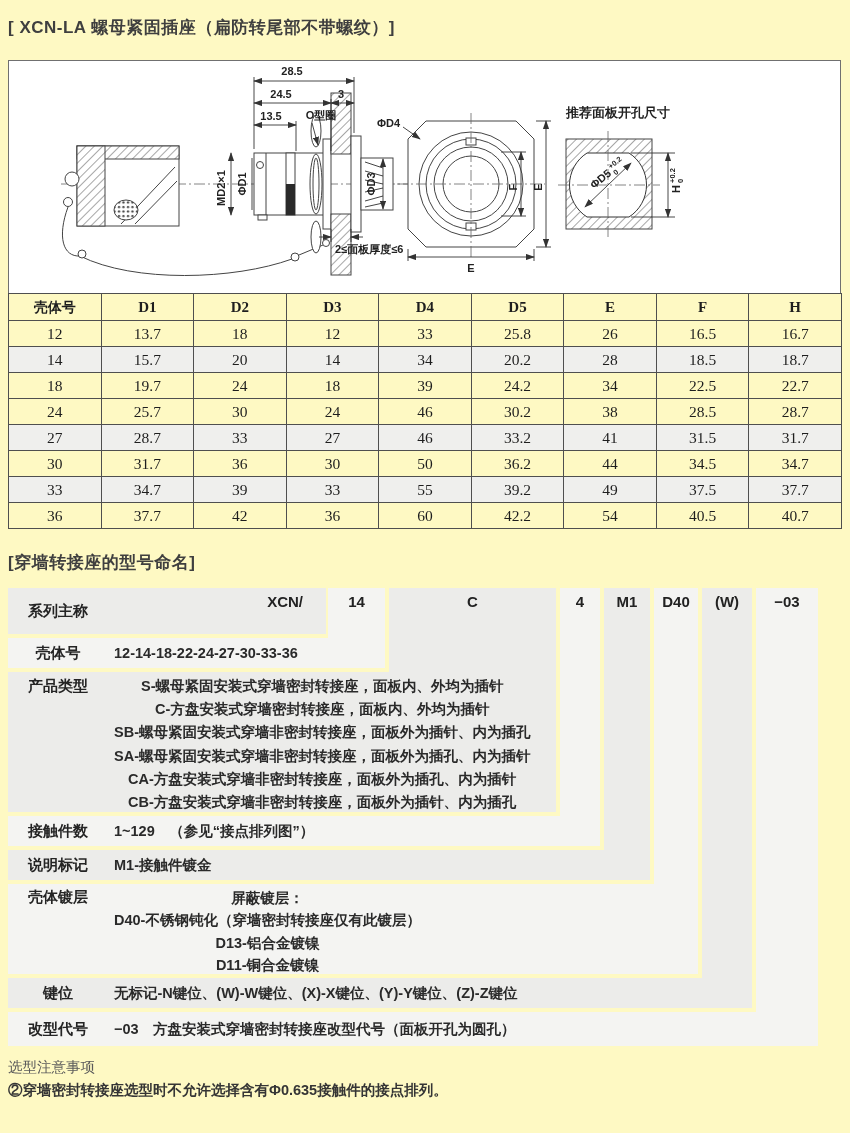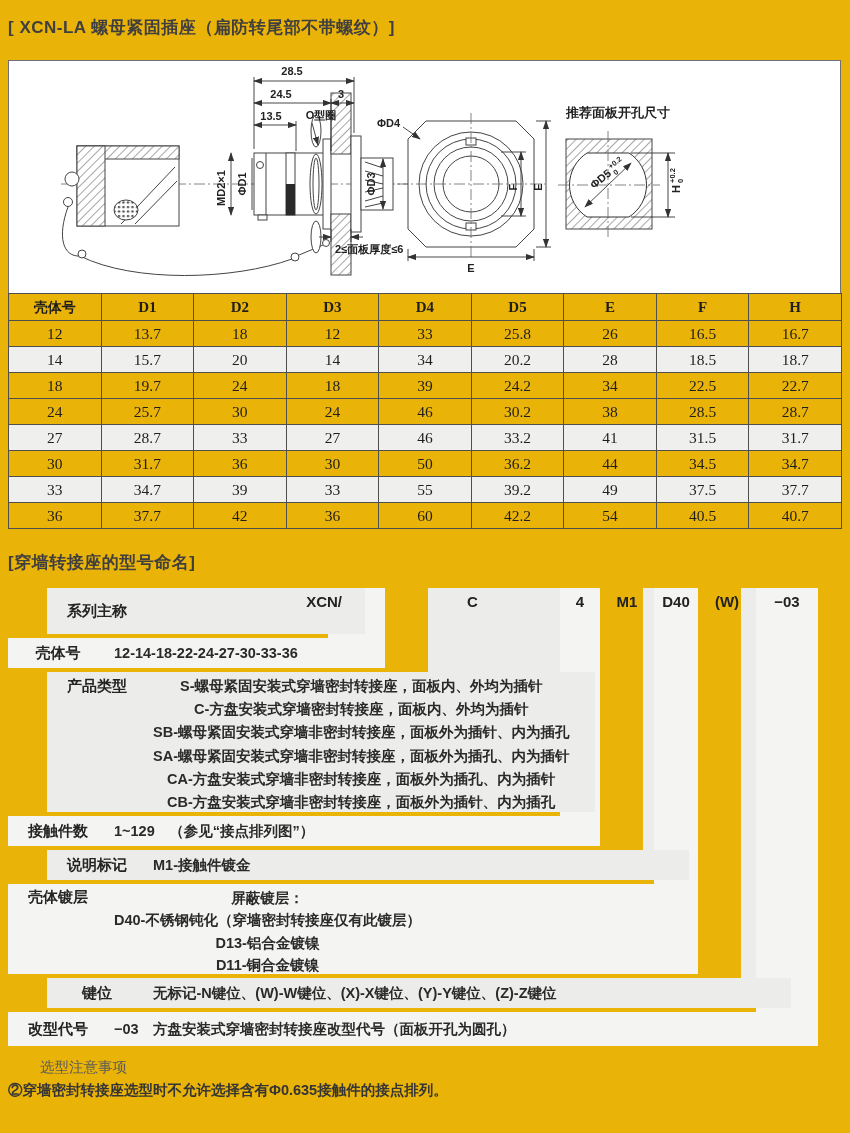--- a/index.html
+++ b/index.html
@@ -1,45 +1,45 @@
 <!DOCTYPE html>
 <html><head>
 <meta charset="utf-8">
 <style>
   html,body{margin:0;padding:0;background:#fff;}
-  .page{position:relative;width:850px;height:1133px;background:#eab308;
+  .page{position:relative;width:850px;height:1133px;background:#fef9c3;
         font-family:"Liberation Sans",sans-serif;color:#2e2e2e;overflow:hidden;}
   .main-title{position:absolute;left:8px;top:16px;font-size:17px;font-weight:bold;color:#3f3f3f;letter-spacing:.5px;}
   .section-title{position:absolute;left:8px;top:551px;font-size:17px;font-weight:bold;color:#3f3f3f;letter-spacing:.5px;}
   
   .drawbox{position:absolute;left:8px;top:60px;width:833px;height:234px;border:1px solid #707070;background:#fff;box-sizing:border-box;}
   
   table.dims{position:absolute;left:8px;top:293px;width:834px;border-collapse:collapse;table-layout:fixed;}
   table.dims th,table.dims td{border:1px solid #4f4f4f;text-align:center;padding:0;
       font-family:"Liberation Serif",serif;font-size:15.5px;color:#1e1e1e;height:25px;line-height:25px;}
   table.dims th{height:26px;line-height:26px;font-size:15px;}
   table.dims th.cjk{font-family:"Liberation Sans",sans-serif;font-weight:bold;font-size:14px;}
   table.dims tr.alt td{background:#efefed;}
   
   .naming{position:absolute;left:8px;top:588px;width:834px;height:458px;}
   .band{position:absolute;top:0;}
-  .shade-a{background:#ececea;margin-left:39px;}
+  .shade-a{background:#ececea;}
   .shade-b{background:#f4f4f2;}
   .code{position:absolute;top:5px;text-align:center;font-weight:bold;font-size:15px;color:#222;}
   .nrow{position:absolute;left:0;}
   .nlabel{position:absolute;left:8px;width:84px;text-align:center;font-weight:bold;font-size:15px;color:#242424;}
   .vcenter .nlabel{top:50%;transform:translateY(-50%);}
   .ntext{position:absolute;left:106px;top:50%;transform:translateY(-50%);font-size:14.5px;font-weight:600;color:#2a2a2a;white-space:nowrap;}
   .nlines{position:absolute;left:106px;top:3px;font-size:14.5px;font-weight:600;color:#2a2a2a;white-space:nowrap;text-align:center;}
   .nlines div{line-height:23.2px;}
   .nrow.r6 .nlines div{line-height:22.4px;}
   .series-code{position:absolute;right:23px;top:5px;font-weight:bold;font-size:15px;color:#222;}
   
   .notes{position:absolute;left:8px;top:1056px;font-size:14.5px;}
-  .notes .ntitle{color:#5a5a5a;line-height:23px;margin-left:32px;}
+  .notes .ntitle{color:#5a5a5a;line-height:23px;}
   .notes .nitem{color:#353535;font-weight:600;line-height:23px;}
   
   text{font-family:"Liberation Sans",sans-serif;fill:#222;}
   .dimtxt{font-size:11px;font-weight:600;}
   .dimtxt-s{font-size:7.5px;font-weight:600;}
   .svgtitle{font-size:13px;font-weight:bold;}
 </style>
 </head>
 <body>
 

